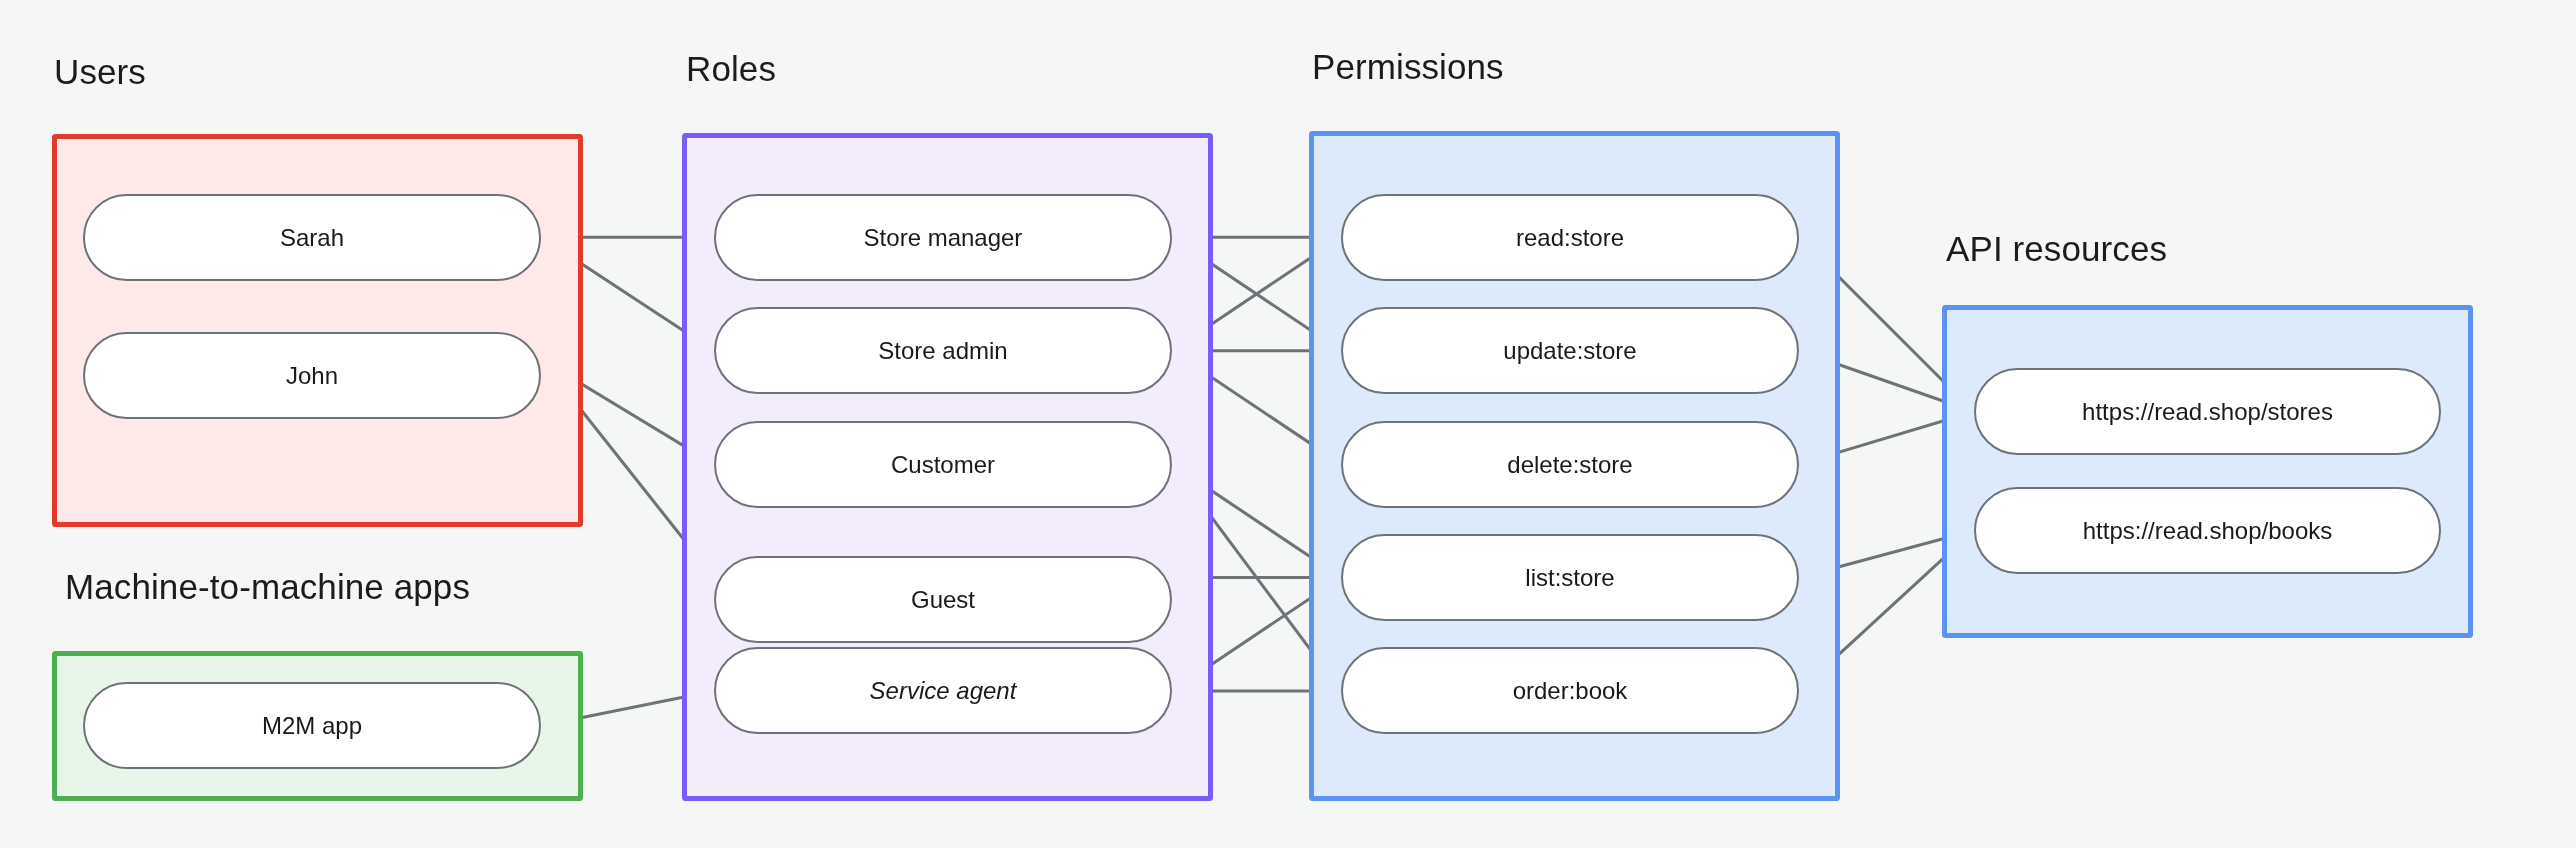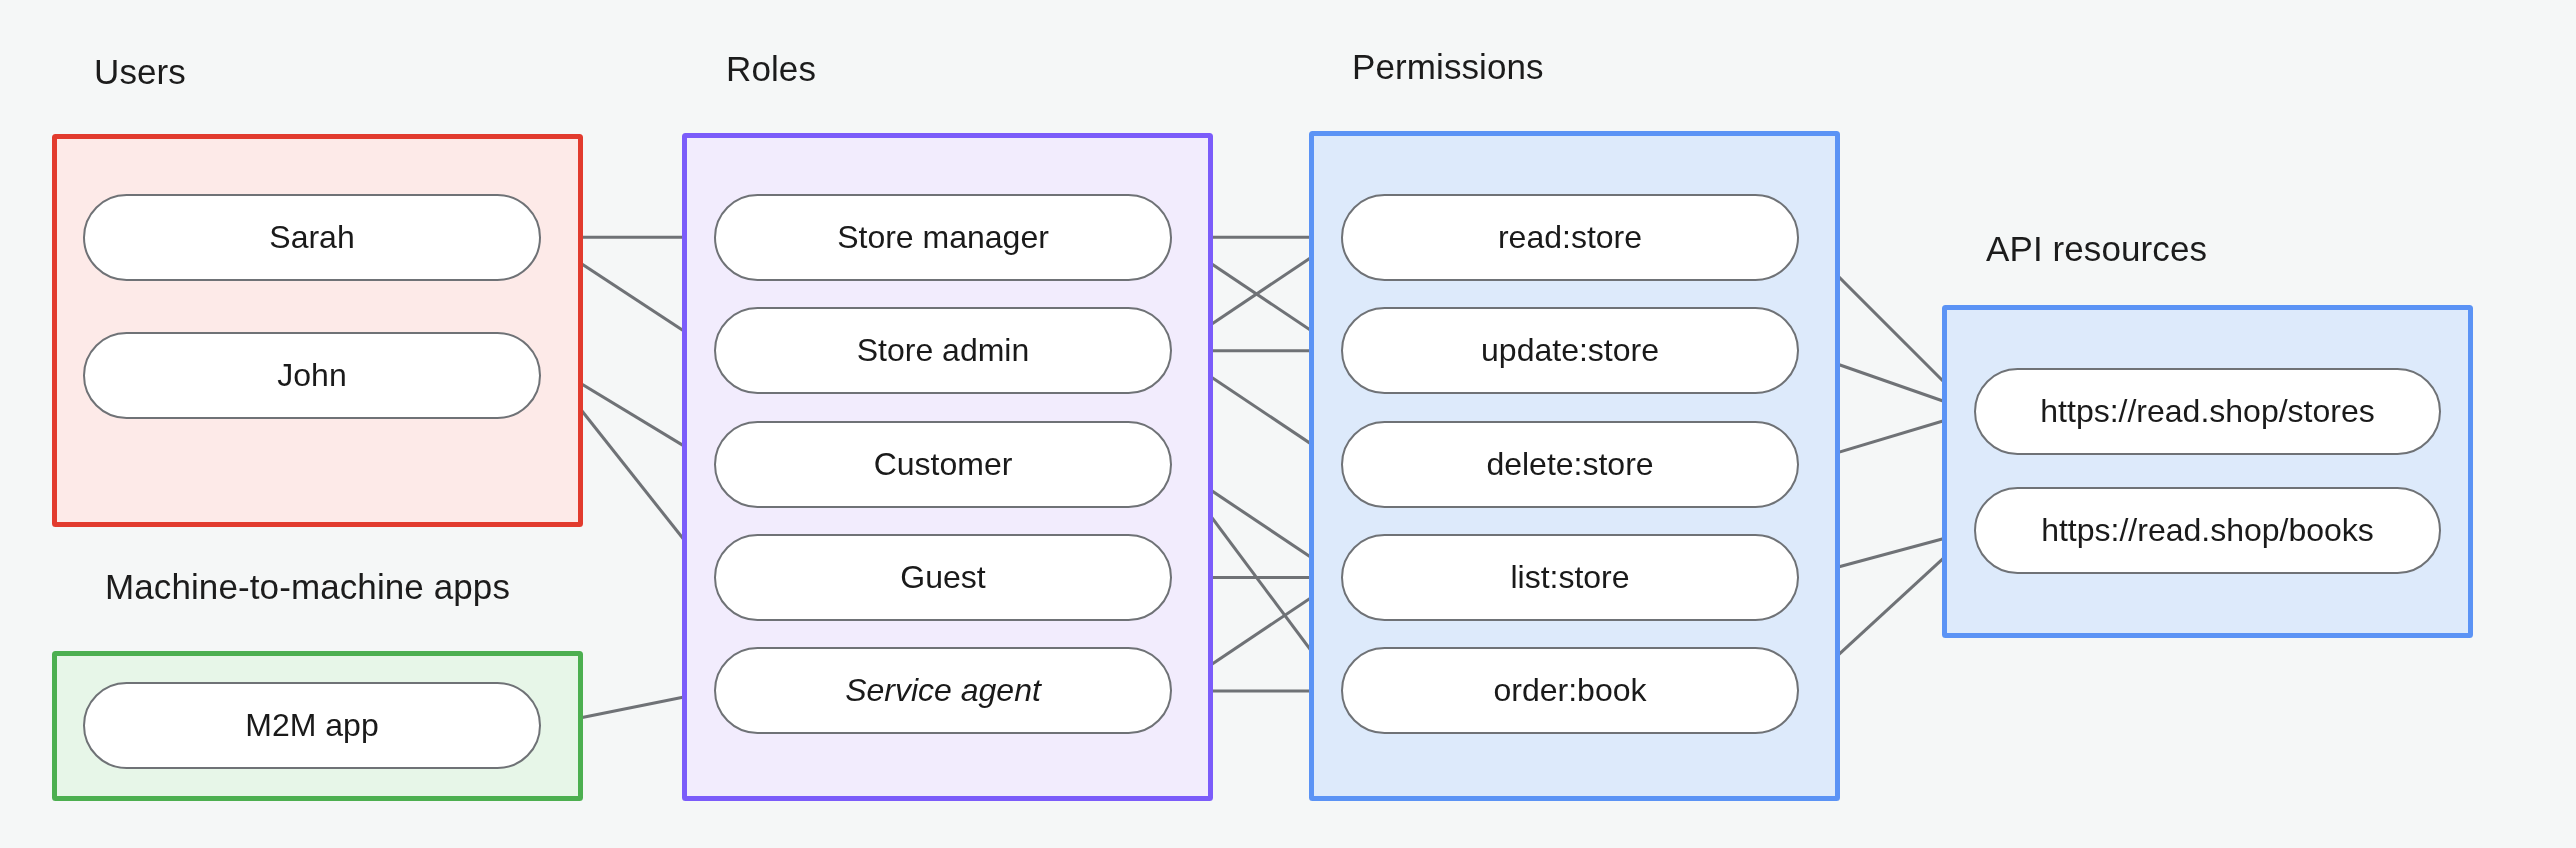--- a/index.html
+++ b/index.html
@@ -31,39 +31,38 @@
   .group.permissions { left: 1309px; top: 131px; width: 531px;  height: 670px; border-color: #5b93f5; background: #ddeafb; }
   .group.apires      { left: 1942px; top: 305px; width: 531px;  height: 333px; border-color: #5b93f5; background: #ddeafb; }
 
   
   .caption {
     position: absolute;
     font-size: 35px;
     color: #1c1c1c;
     letter-spacing: 0.1px;
     white-space: nowrap;
-    margin-left: 40px;
   }
   .caption.users       { left: 54px;   top: 52px; }
   .caption.m2m         { left: 65px;   top: 567px; }
   .caption.roles       { left: 686px;  top: 49px; }
   .caption.permissions { left: 1312px; top: 47px; }
   .caption.apires      { left: 1946px; top: 229px; }
 
   
   .pill {
     position: absolute;
     box-sizing: border-box;
     background: #ffffff;
     border: 2.6px solid #6f7276;
     border-radius: 49px;
     display: flex;
     align-items: center;
     justify-content: center;
-    font-size: 32px;
+    font-size: 24px;
     color: #1a1a1a;
     white-space: nowrap;
     height: 87px;
   }
 
   
   #edges {
     position: absolute;
     left: 0;
     top: 0;
@@ -121,21 +120,21 @@
 
   <div class="caption m2m">Machine-to-machine apps</div>
   <div class="group m2m"></div>
   <div class="pill" style="left:83px; top:682px; width:458px;">M2M app</div>
 
   <div class="caption roles">Roles</div>
   <div class="group roles"></div>
   <div class="pill" style="left:714px; top:194px; width:458px;">Store manager</div>
   <div class="pill" style="left:714px; top:307px; width:458px;">Store admin</div>
   <div class="pill" style="left:714px; top:421px; width:458px;">Customer</div>
-  <div class="pill" style="left:714px; top:534px; width:458px;">Guest</div>
+  <div class="pill" style="left:714px; top:556px; width:458px;">Guest</div>
   <div class="pill" style="left:714px; top:647px; width:458px;font-style:italic;">Service agent</div>
 
   <div class="caption permissions">Permissions</div>
   <div class="group permissions"></div>
   <div class="pill" style="left:1341px; top:194px; width:458px;">read:store</div>
   <div class="pill" style="left:1341px; top:307px; width:458px;">update:store</div>
   <div class="pill" style="left:1341px; top:421px; width:458px;text-align:right;">delete:store</div>
   <div class="pill" style="left:1341px; top:534px; width:458px;">list:store</div>
   <div class="pill" style="left:1341px; top:647px; width:458px;">order:book</div>
 

